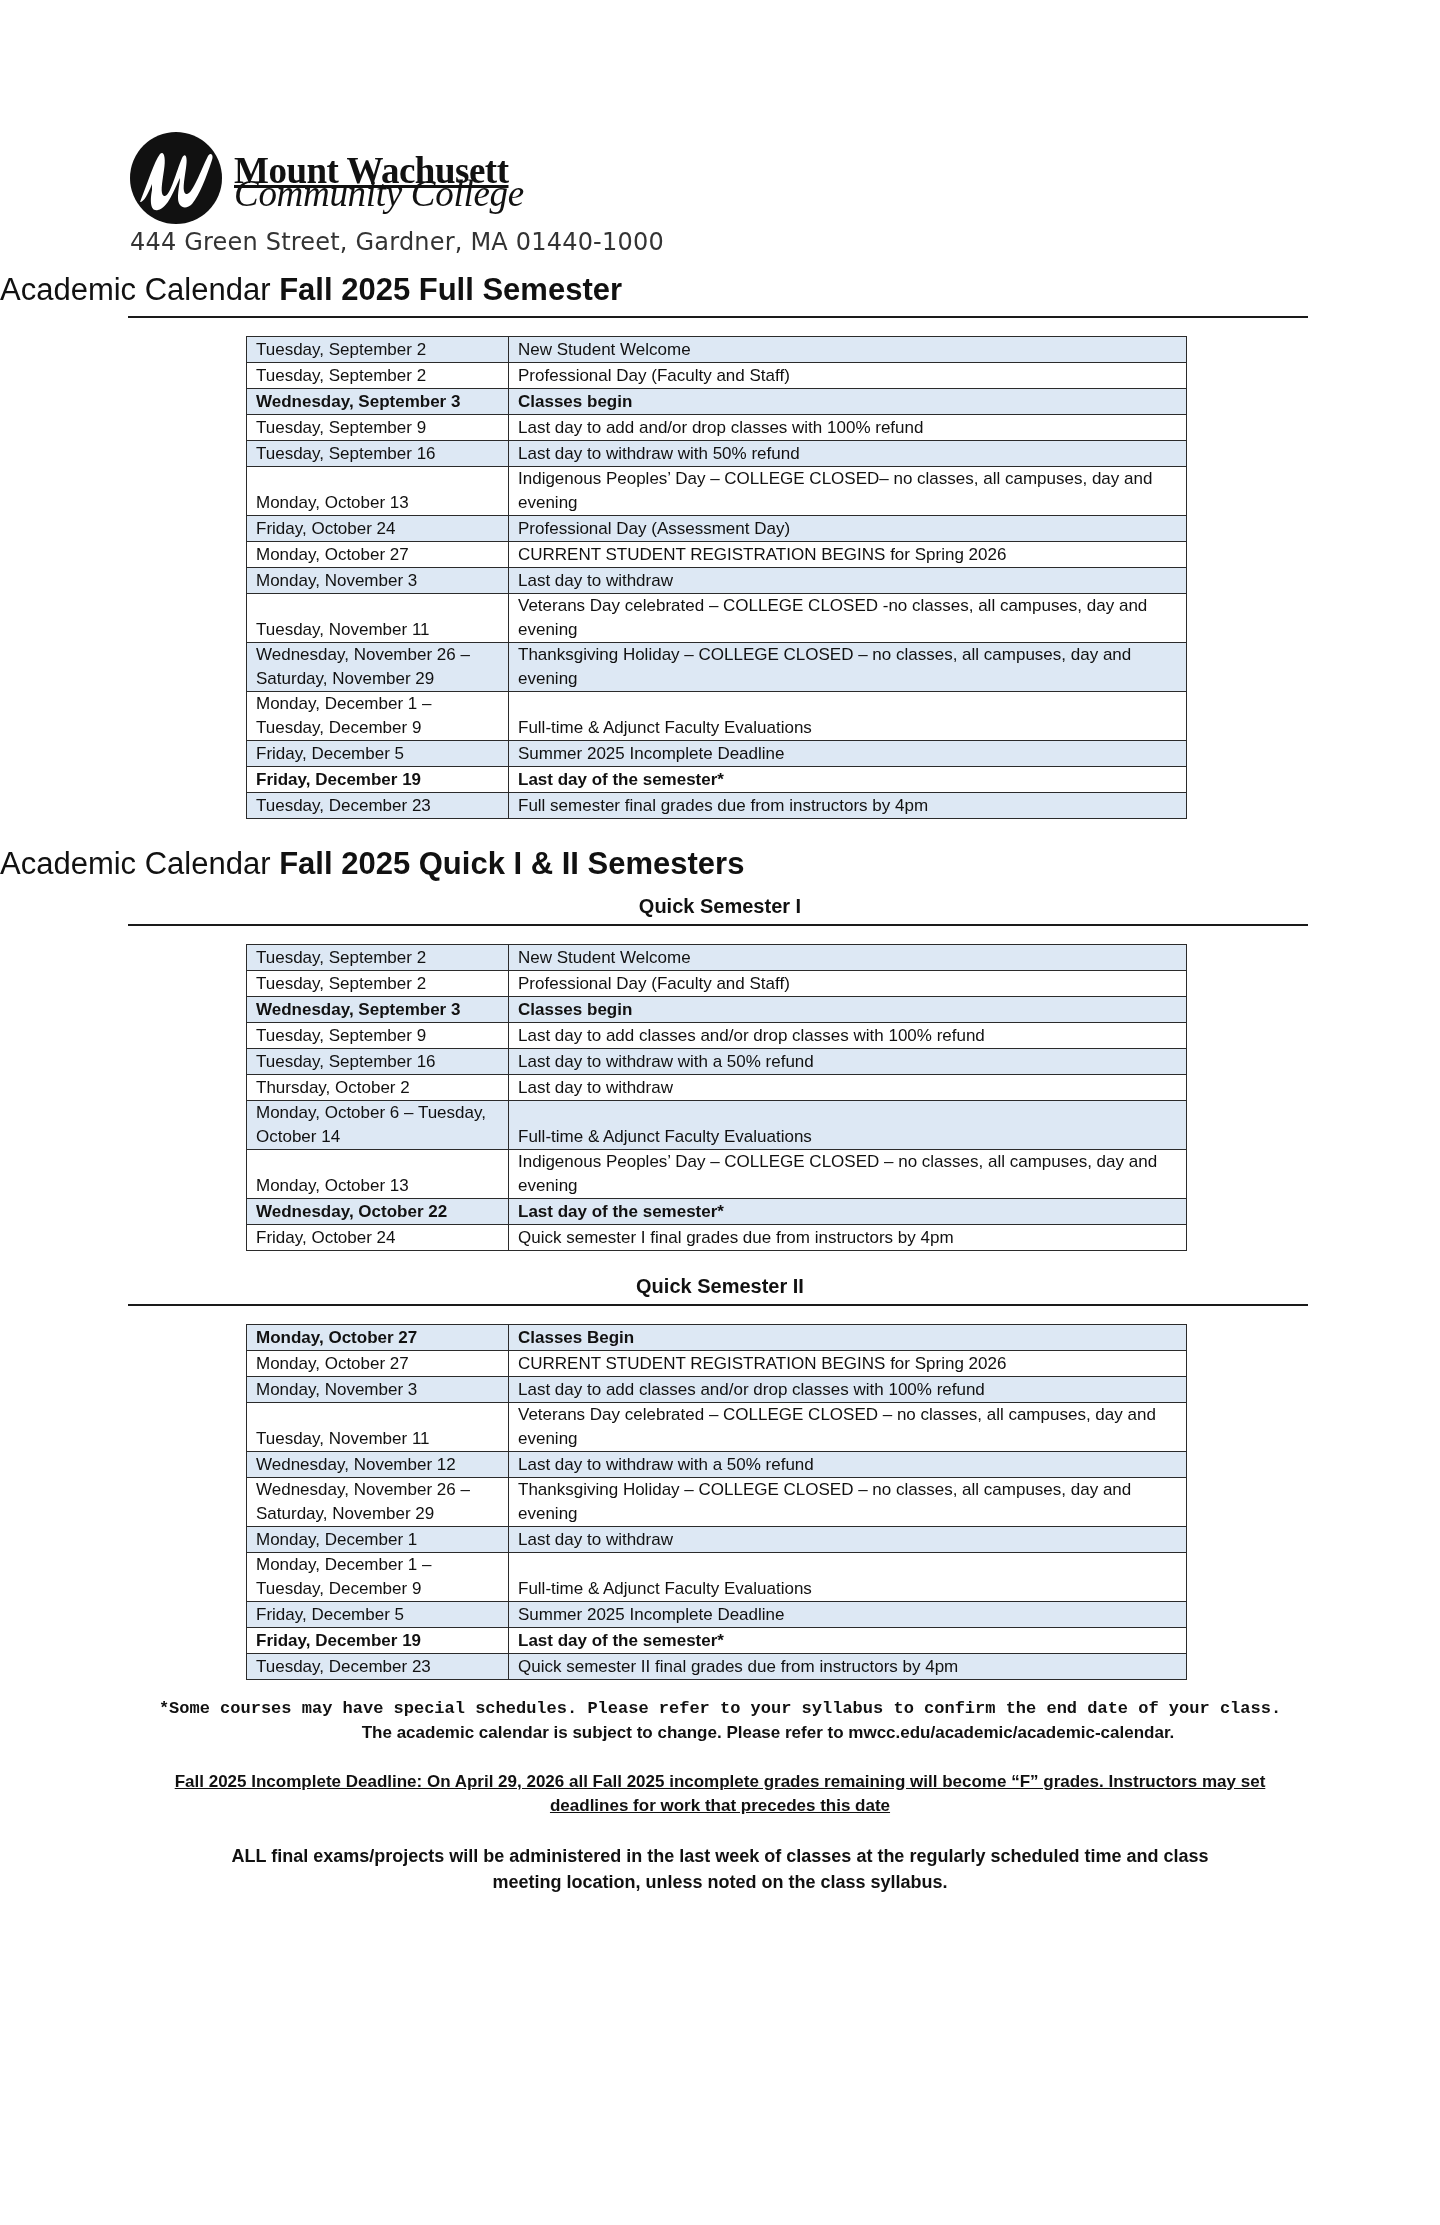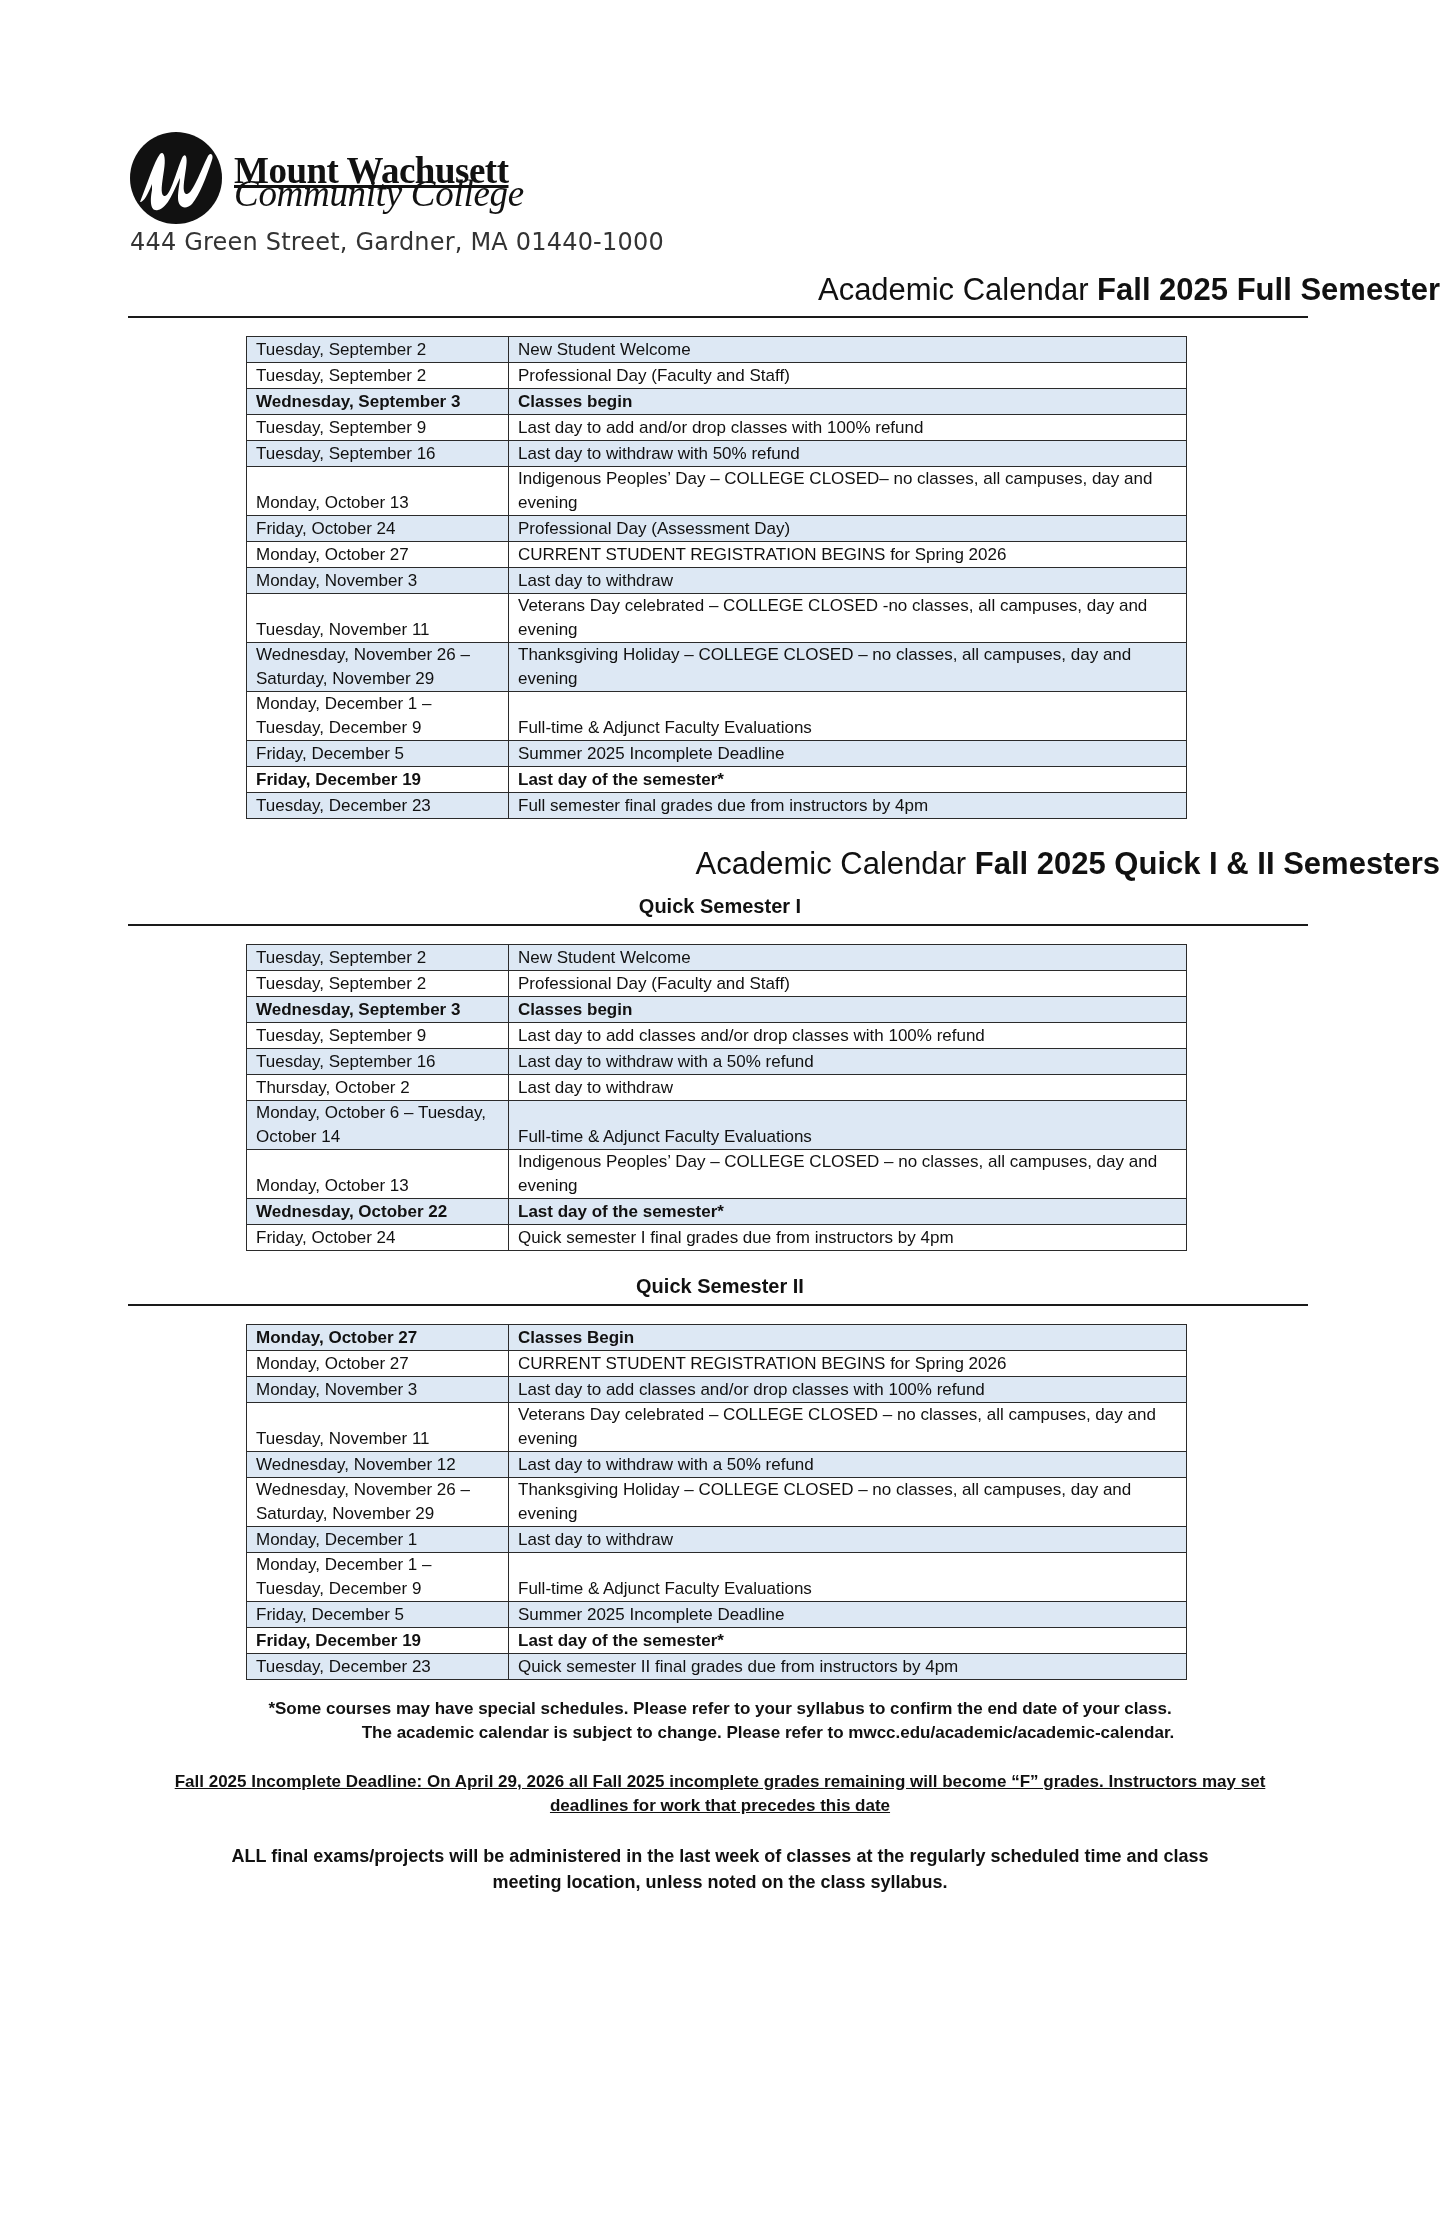--- a/index.html
+++ b/index.html
@@ -9,21 +9,21 @@
 
   
   .logo { position: absolute; left: 130px; top: 130px; width: 400px; height: 120px; }
   .logo-mark { position: absolute; left: 0; top: 2px; width: 92px; height: 92px; border-radius: 50%; background: #111; overflow: hidden; }
   .logo-mark svg { width: 92px; height: 92px; display: block; }
   .logo-name1 { position: absolute; left: 104px; top: 19px; font-family: "Liberation Serif", serif; font-weight: bold; font-size: 37px; letter-spacing: -0.5px; color: #111; white-space: nowrap; text-decoration: underline; }
   .logo-name2 { position: absolute; left: 104px; top: 42px; font-family: "Liberation Serif", serif; font-style: italic; font-size: 37px; letter-spacing: -0.3px; color: #111; white-space: nowrap; }
   .address { position: absolute; left: 130px; top: 228px; font-family: "DejaVu Sans", sans-serif; font-size: 24px; color: #333; white-space: nowrap; letter-spacing: 0.2px; }
 
   
-  .h-main { position: absolute; left: 0; width: 1440px; text-align: right; font-size: 31px; color: #111; white-space: nowrap; }
+  .h-main { position: absolute; left: 0; width: 1440px; text-align: left; font-size: 31px; color: #111; white-space: nowrap; }
   .h-main .light { font-weight: normal; }
   .h-main .bold { font-weight: bold; }
   .h-sub { position: absolute; left: 0; width: 1440px; text-align: center; font-size: 20px; font-weight: bold; color: #111; }
   .rule { position: absolute; left: 128px; width: 1180px; height: 2px; background: #1a1a1a; }
 
   
   table.cal { position: absolute; left: 246px; width: 940px; border-collapse: collapse; table-layout: fixed; font-size: 17px; }
   table.cal col.c1 { width: 262px; }
   table.cal col.c2 { width: 678px; }
   table.cal td { border: 1.5px solid #2b2b2b; padding: 0 9px; line-height: 24px; vertical-align: bottom; color: #111; }
@@ -226,17 +226,17 @@
           <td>Friday, December 19</td>
           <td>Last day of the semester*</td>
         </tr>
         <tr class="shade">
           <td>Tuesday, December 23</td>
           <td>Quick semester II final grades due from instructors by 4pm</td>
         </tr>
       </tbody>
   </table>
 
-  <div class="note" style="top:1697px;">*Some courses may have special schedules. Please refer to your syllabus to confirm the end date of your class.</div>
+  <div class="note" style="top:1697px;font-family:Liberation Mono, monospace;">*Some courses may have special schedules. Please refer to your syllabus to confirm the end date of your class.</div>
   <div class="note" style="top:1721px;padding-left:48px;">The academic calendar is subject to change. Please refer to mwcc.edu/academic/academic-calendar.</div>
   <div class="note" style="top:1770px; left:150px; width:1140px;text-decoration:underline;">Fall 2025 Incomplete Deadline: On April 29, 2026 all Fall 2025 incomplete grades remaining will become “F” grades. Instructors may set deadlines for work that precedes this date</div>
   <div class="note" style="top:1843px; font-size:18px; line-height:26px; left:220px; width:1000px;">ALL final exams/projects will be administered in the last week of classes at the regularly scheduled time and class meeting location, unless noted on the class syllabus.</div>
 </div>
 
 </body></html>

